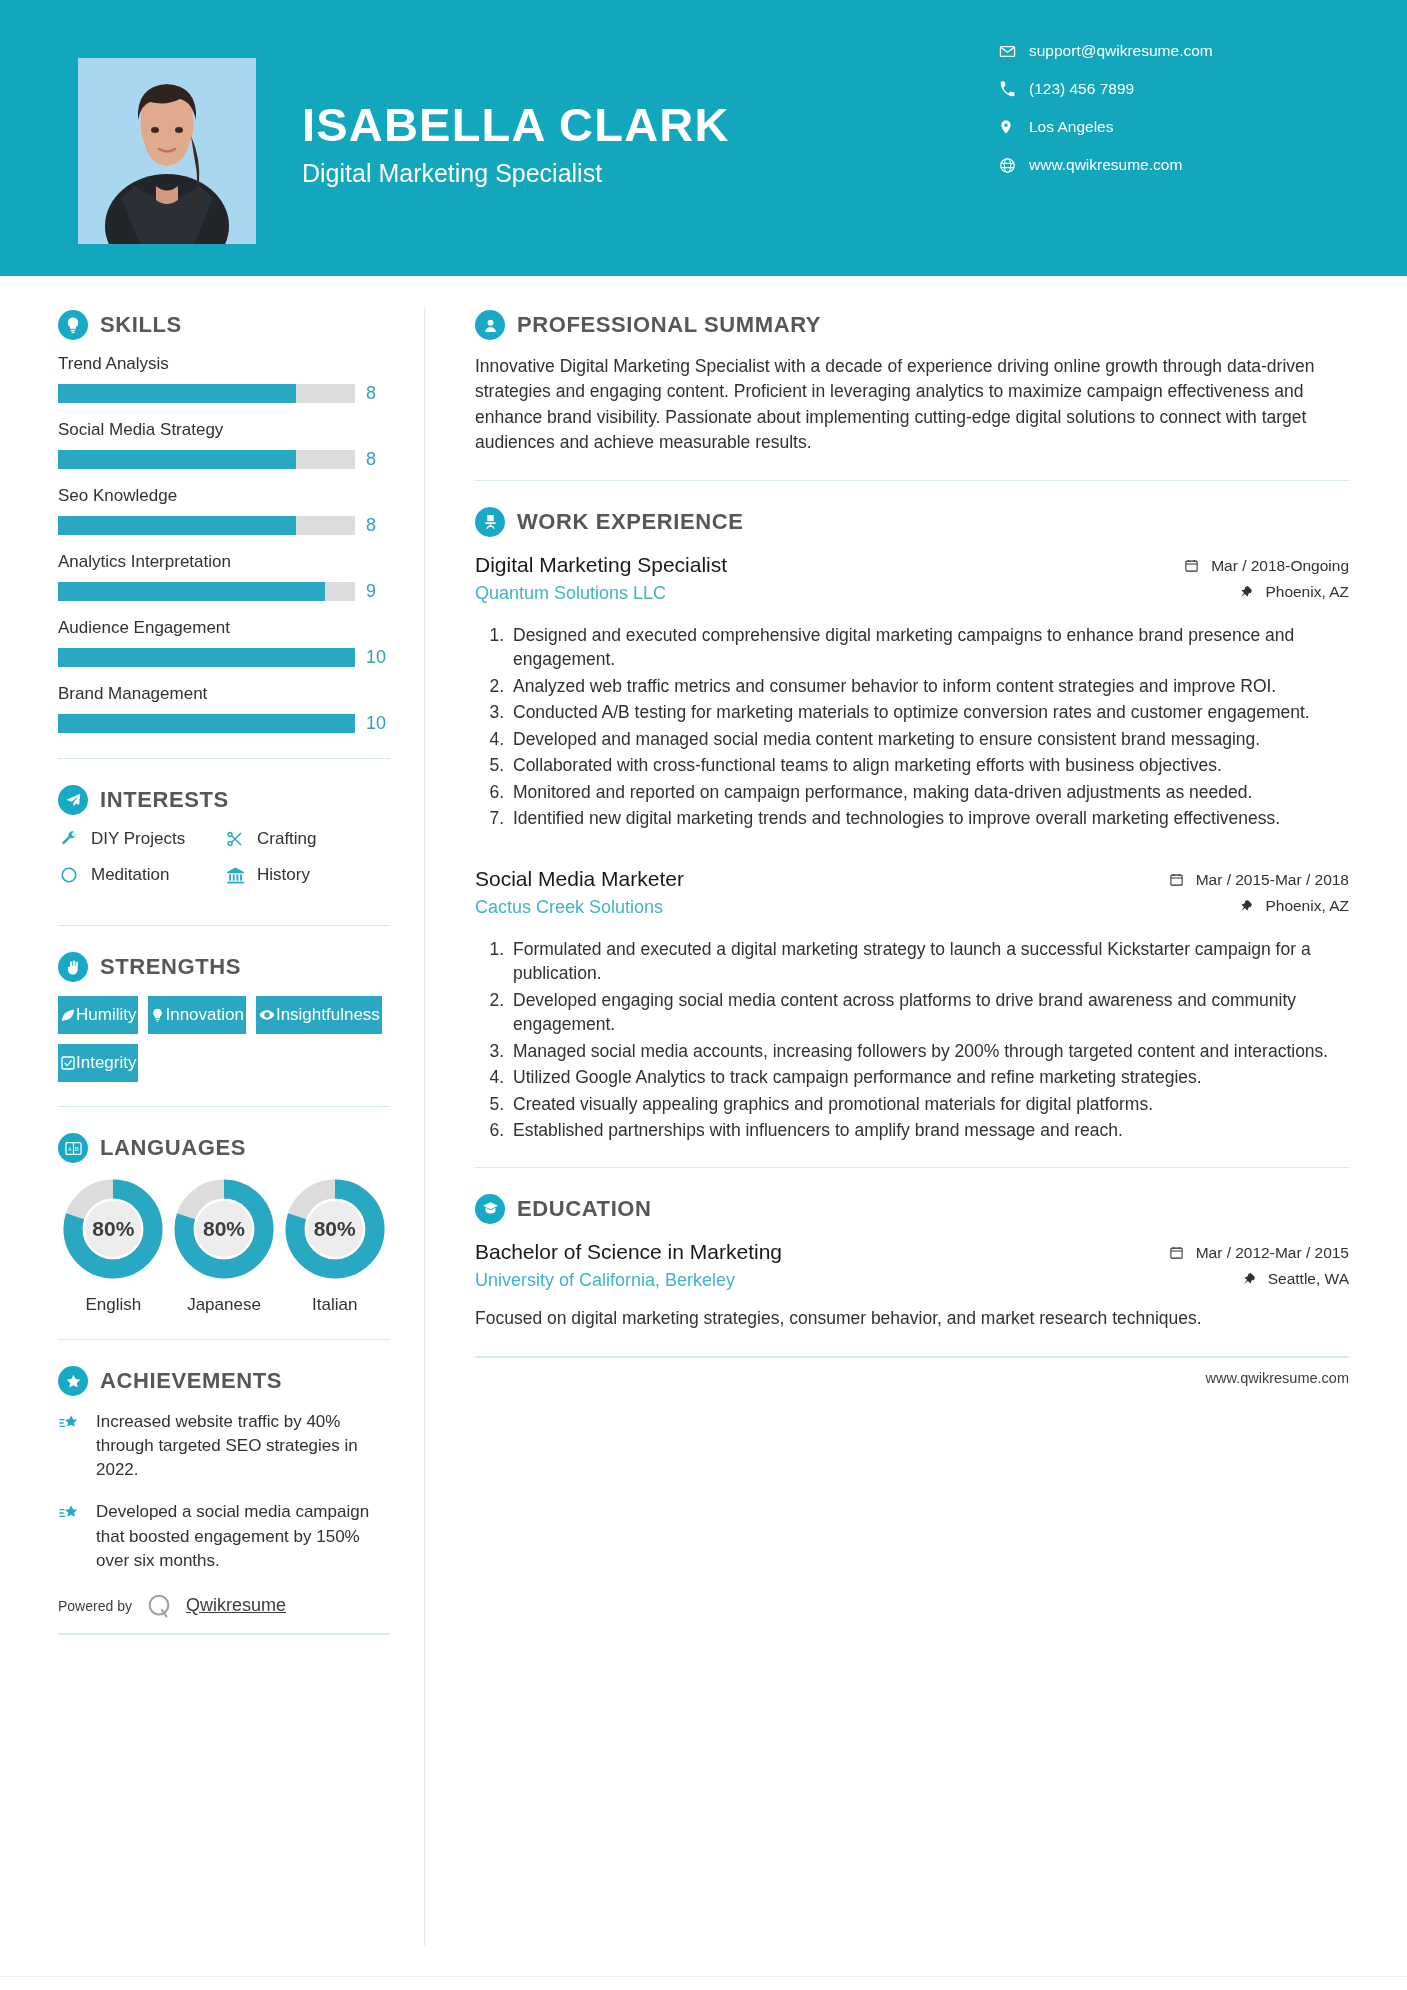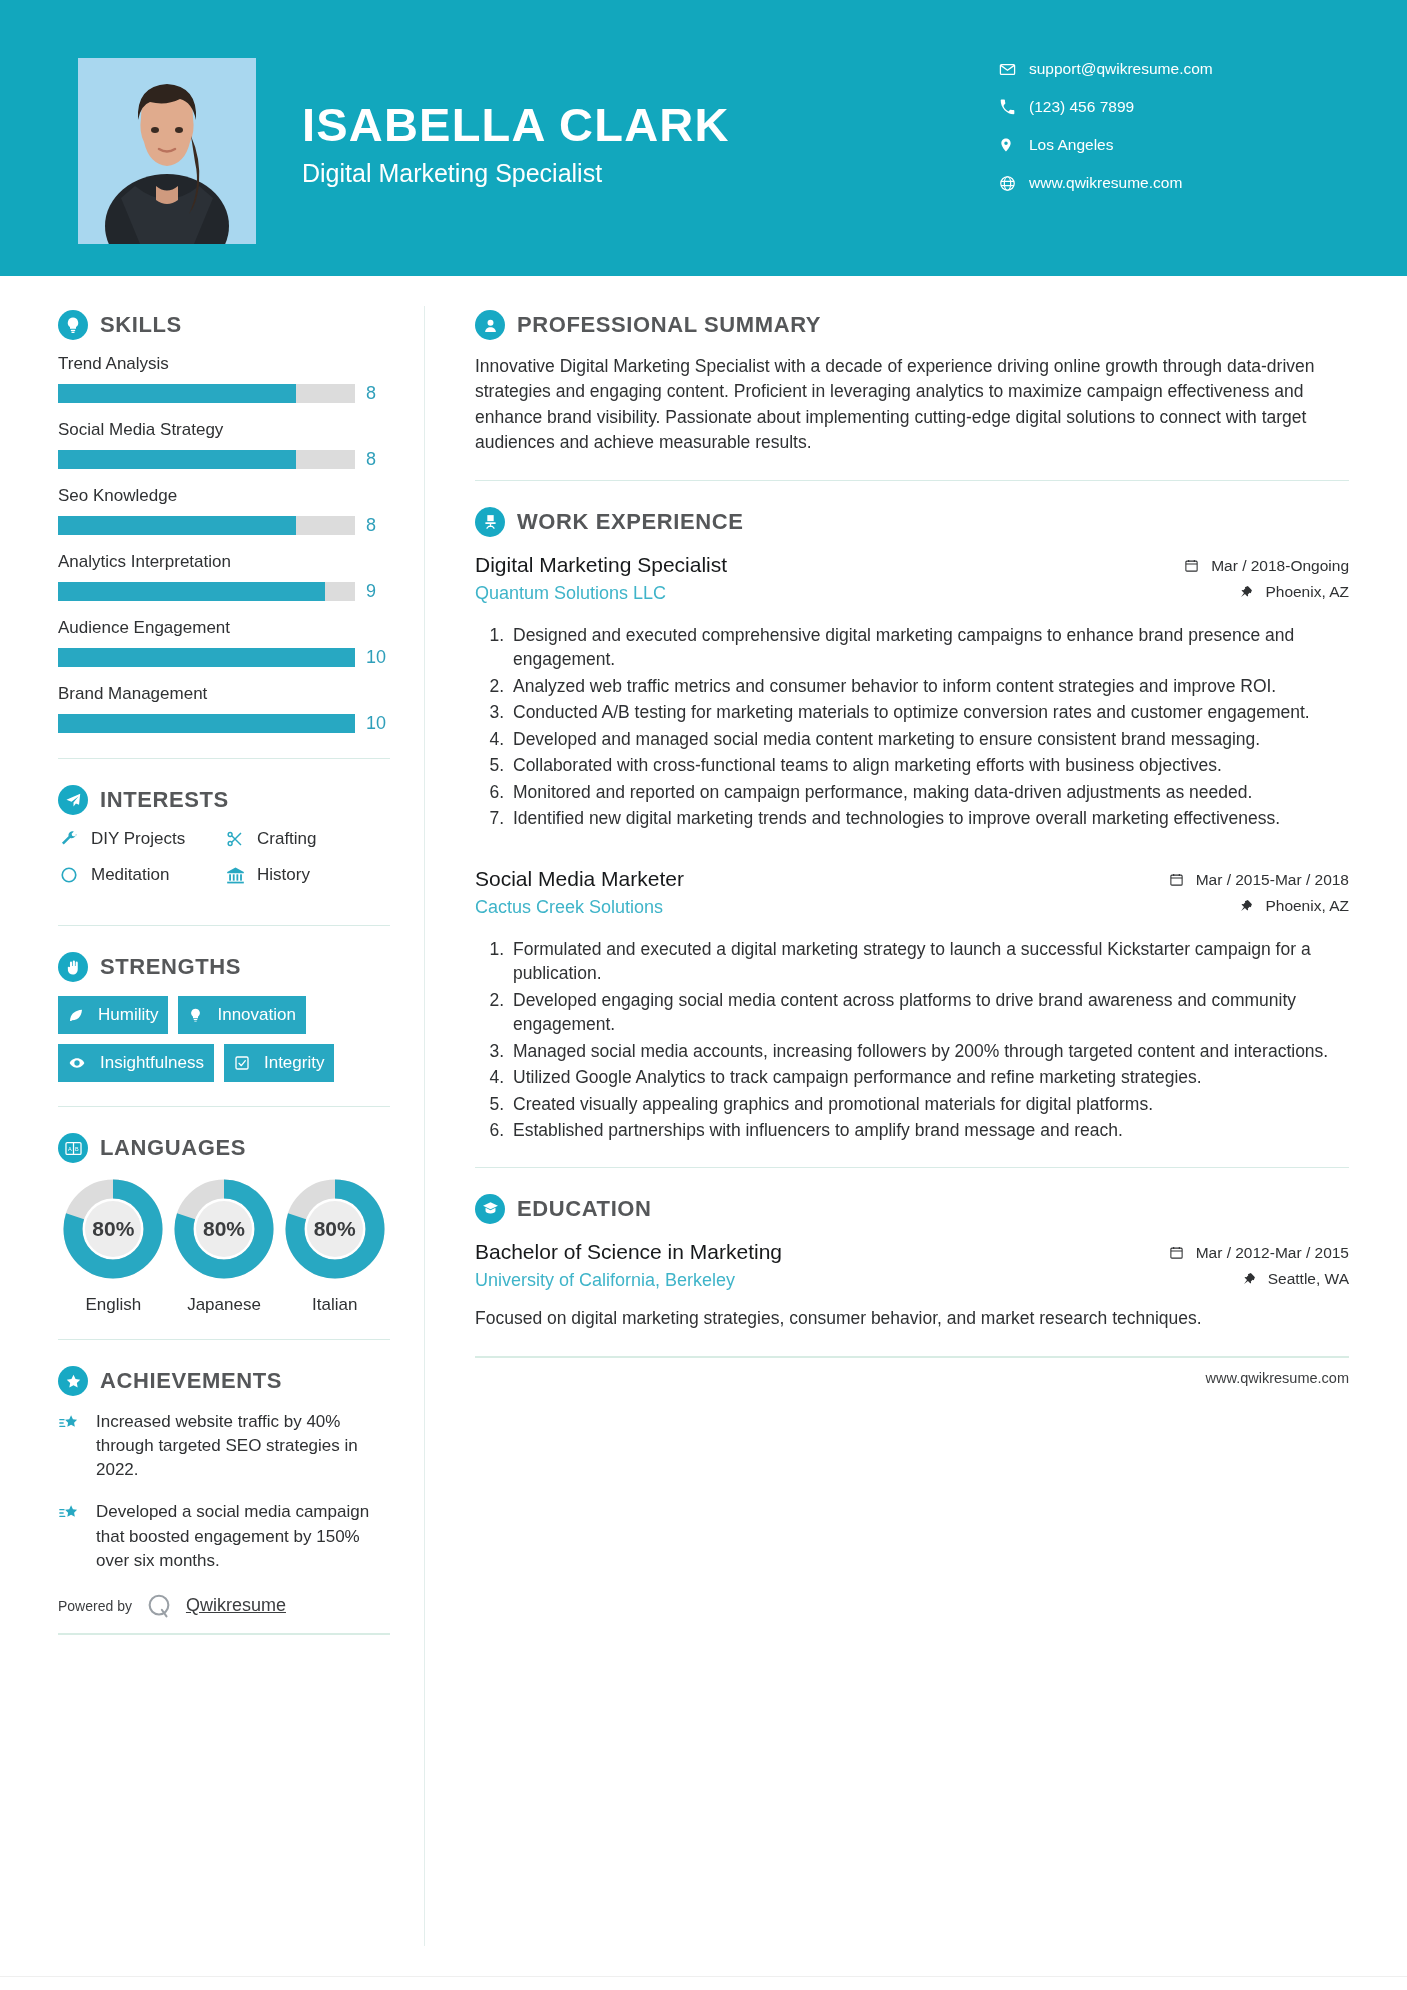--- a/index.html
+++ b/index.html
@@ -36,21 +36,21 @@
     line-height: 1.05;
   }
   .role {
     font-size: 25px;
     color: #ffffff;
     margin-top: 10px;
     font-weight: 400;
   }
   .contact {
     position: absolute;
-    right: 88px; top: 50px;
+    right: 88px; top: 32px;
     width: 320px;
   }
   .contact-row {
     display: flex;
     align-items: center;
     height: 38px;
     color: #ffffff;
     font-size: 15.5px;
   }
   .contact-icon {
@@ -161,24 +161,24 @@
   
   .strengths-grid {
     display: flex;
     flex-wrap: wrap;
     gap: 10px;
   }
   .strength-chip {
     background: #28a8c2;
     color: #ffffff;
     font-size: 17px;
-    padding: 9px 10px;
+    padding: 9px 2px;
     display: inline-flex;
     align-items: center;
-    gap: 14px;
+    gap: 0;
     white-space: nowrap;
   }
   .strength-chip .ic svg { display:block; }
 
   
   .lang-grid {
     display: flex;
     justify-content: space-between;
     margin-top: 8px;
   }

